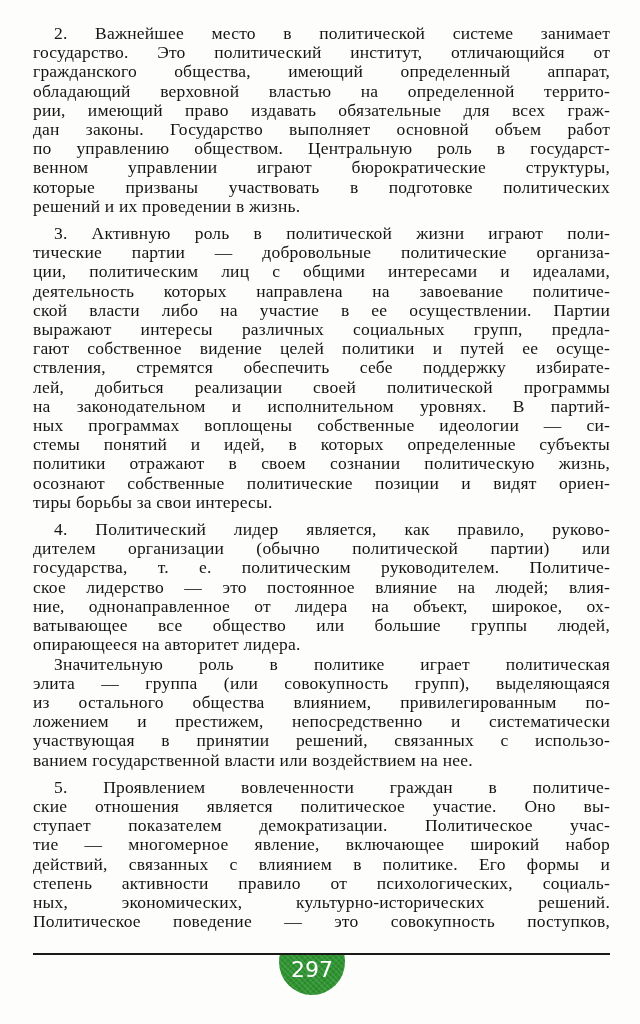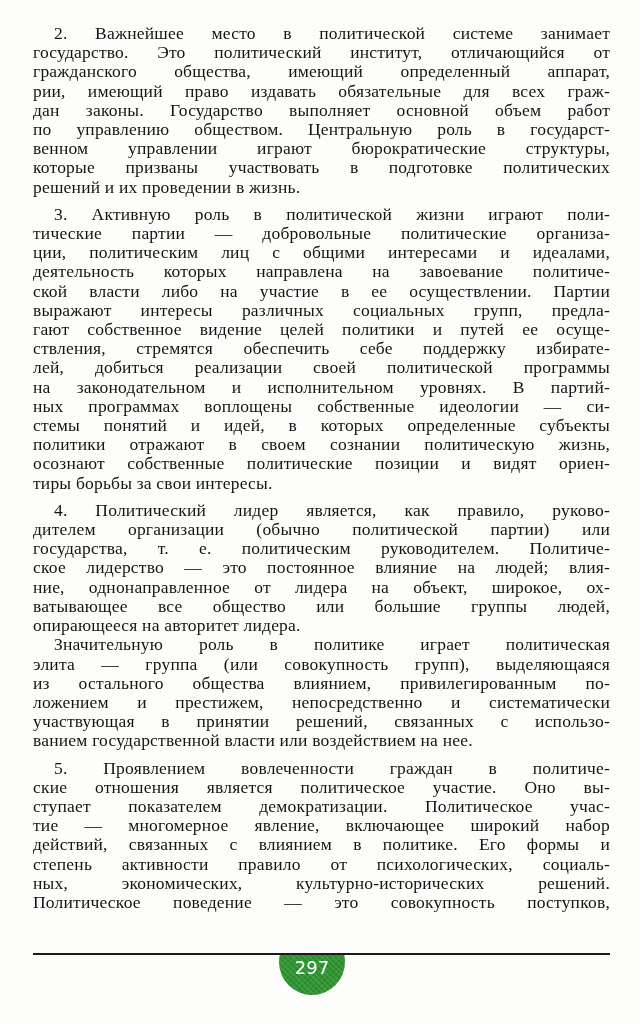--- a/index.html
+++ b/index.html
@@ -61,34 +61,35 @@
       repeating-linear-gradient(-45deg, rgba(0,0,0,0.08) 0 1.5px, rgba(0,0,0,0) 1.5px 4px),
       var(--badge-green, #2e9430);
   }
   .badge-num {
     position: absolute;
     top: 2px;
     left: 0;
     width: 66px;
     text-align: center;
     font-family: "DejaVu Sans", "Liberation Sans", sans-serif;
-    font-size: 18px;
+    font-size: 22px;
     color: var(--badge-text, #ffffff);
   }
 </style>
 </head>
 <body>
 
 <div class="page">
 
   <main class="text-block">
       <div class="para">
         <div class="line first">2. Важнейшее место в политической системе занимает</div>
         <div class="line">государство. Это политический институт, отличающийся от</div>
         <div class="line">гражданского общества, имеющий определенный аппарат,</div>
+        <div class="line">обладающий верховной властью на определенной террито-</div>
         <div class="line">рии, имеющий право издавать обязательные для всех граж-</div>
         <div class="line">дан законы. Государство выполняет основной объем работ</div>
         <div class="line">по управлению обществом. Центральную роль в государст-</div>
         <div class="line">венном управлении играют бюрократические структуры,</div>
         <div class="line">которые призваны участвовать в подготовке политических</div>
         <div class="line last">решений и их проведении в жизнь.</div>
       </div>
       <div class="para spaced">
         <div class="line first">3. Активную роль в политической жизни играют поли-</div>
         <div class="line">тические партии — добровольные политические организа-</div>

